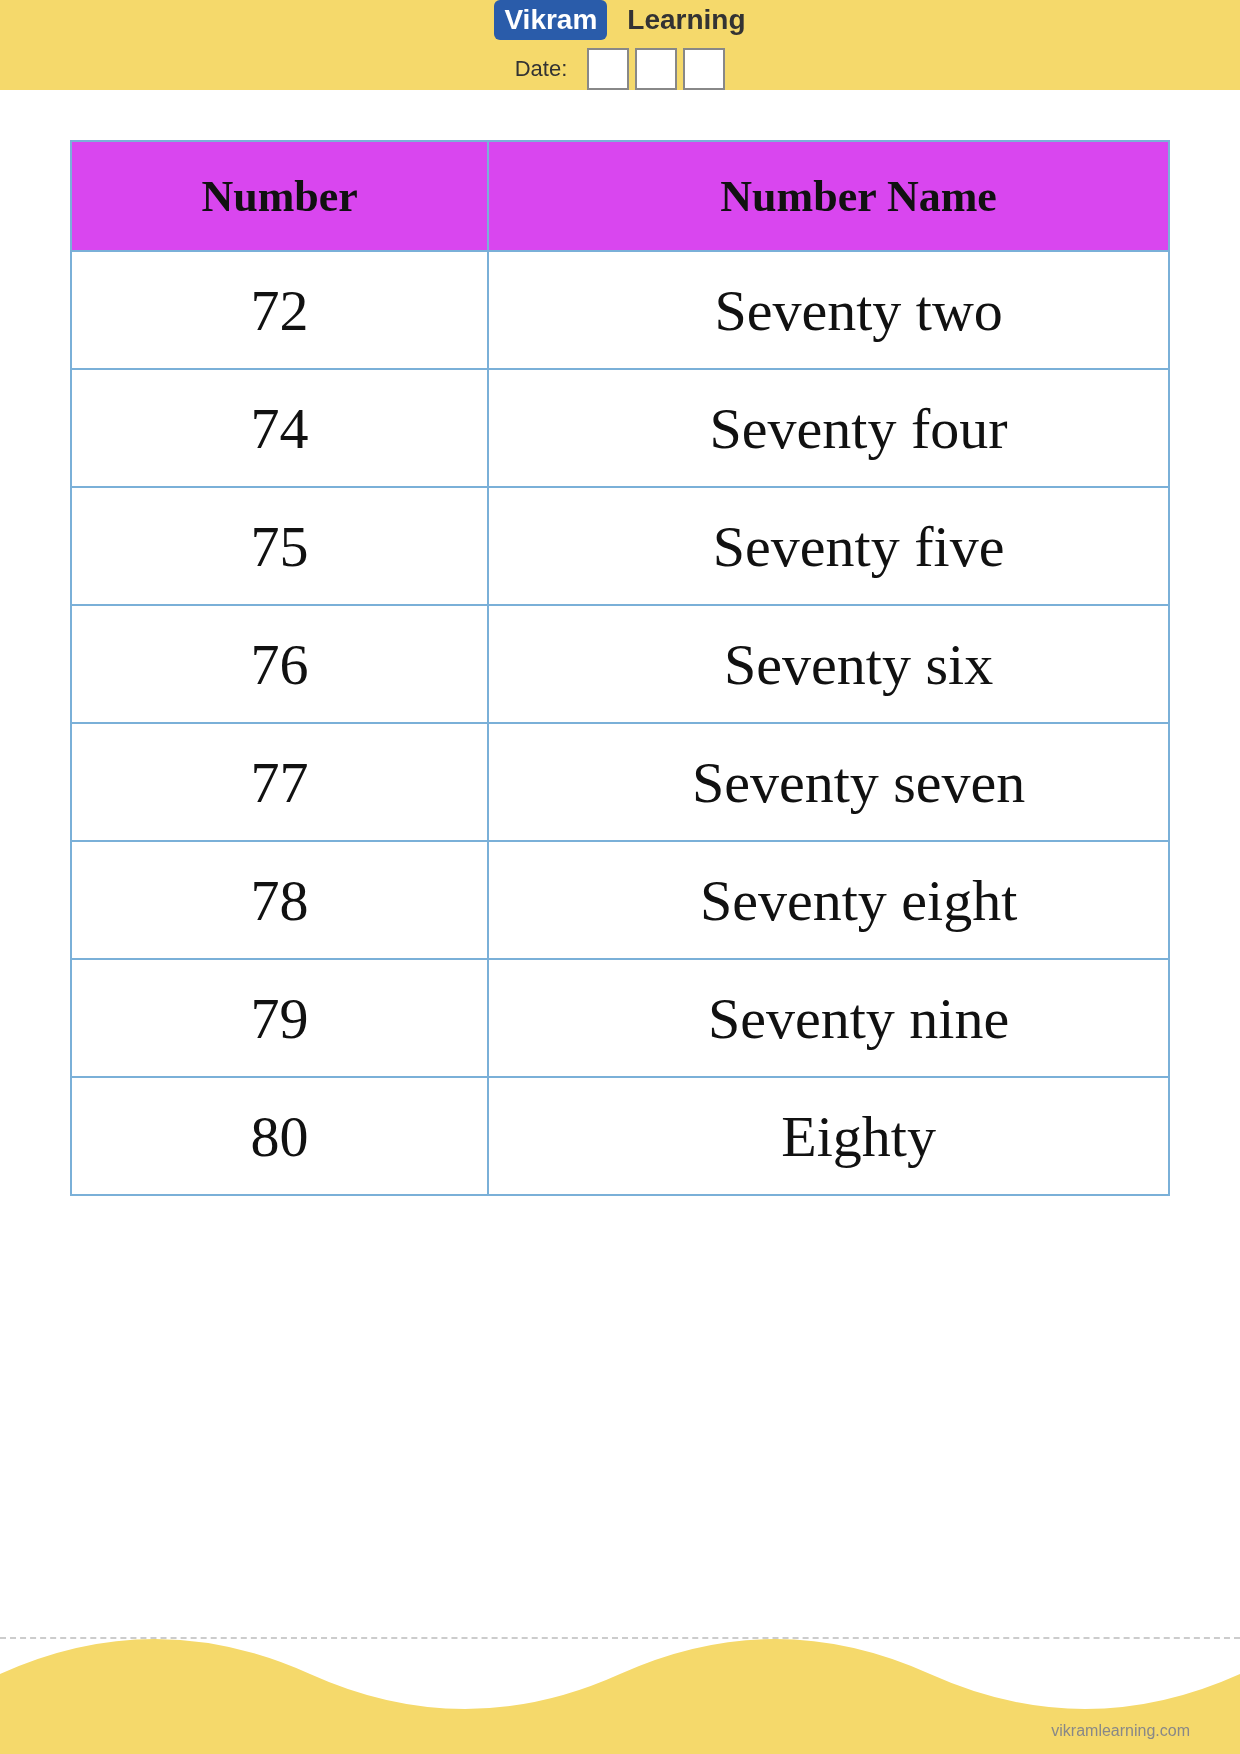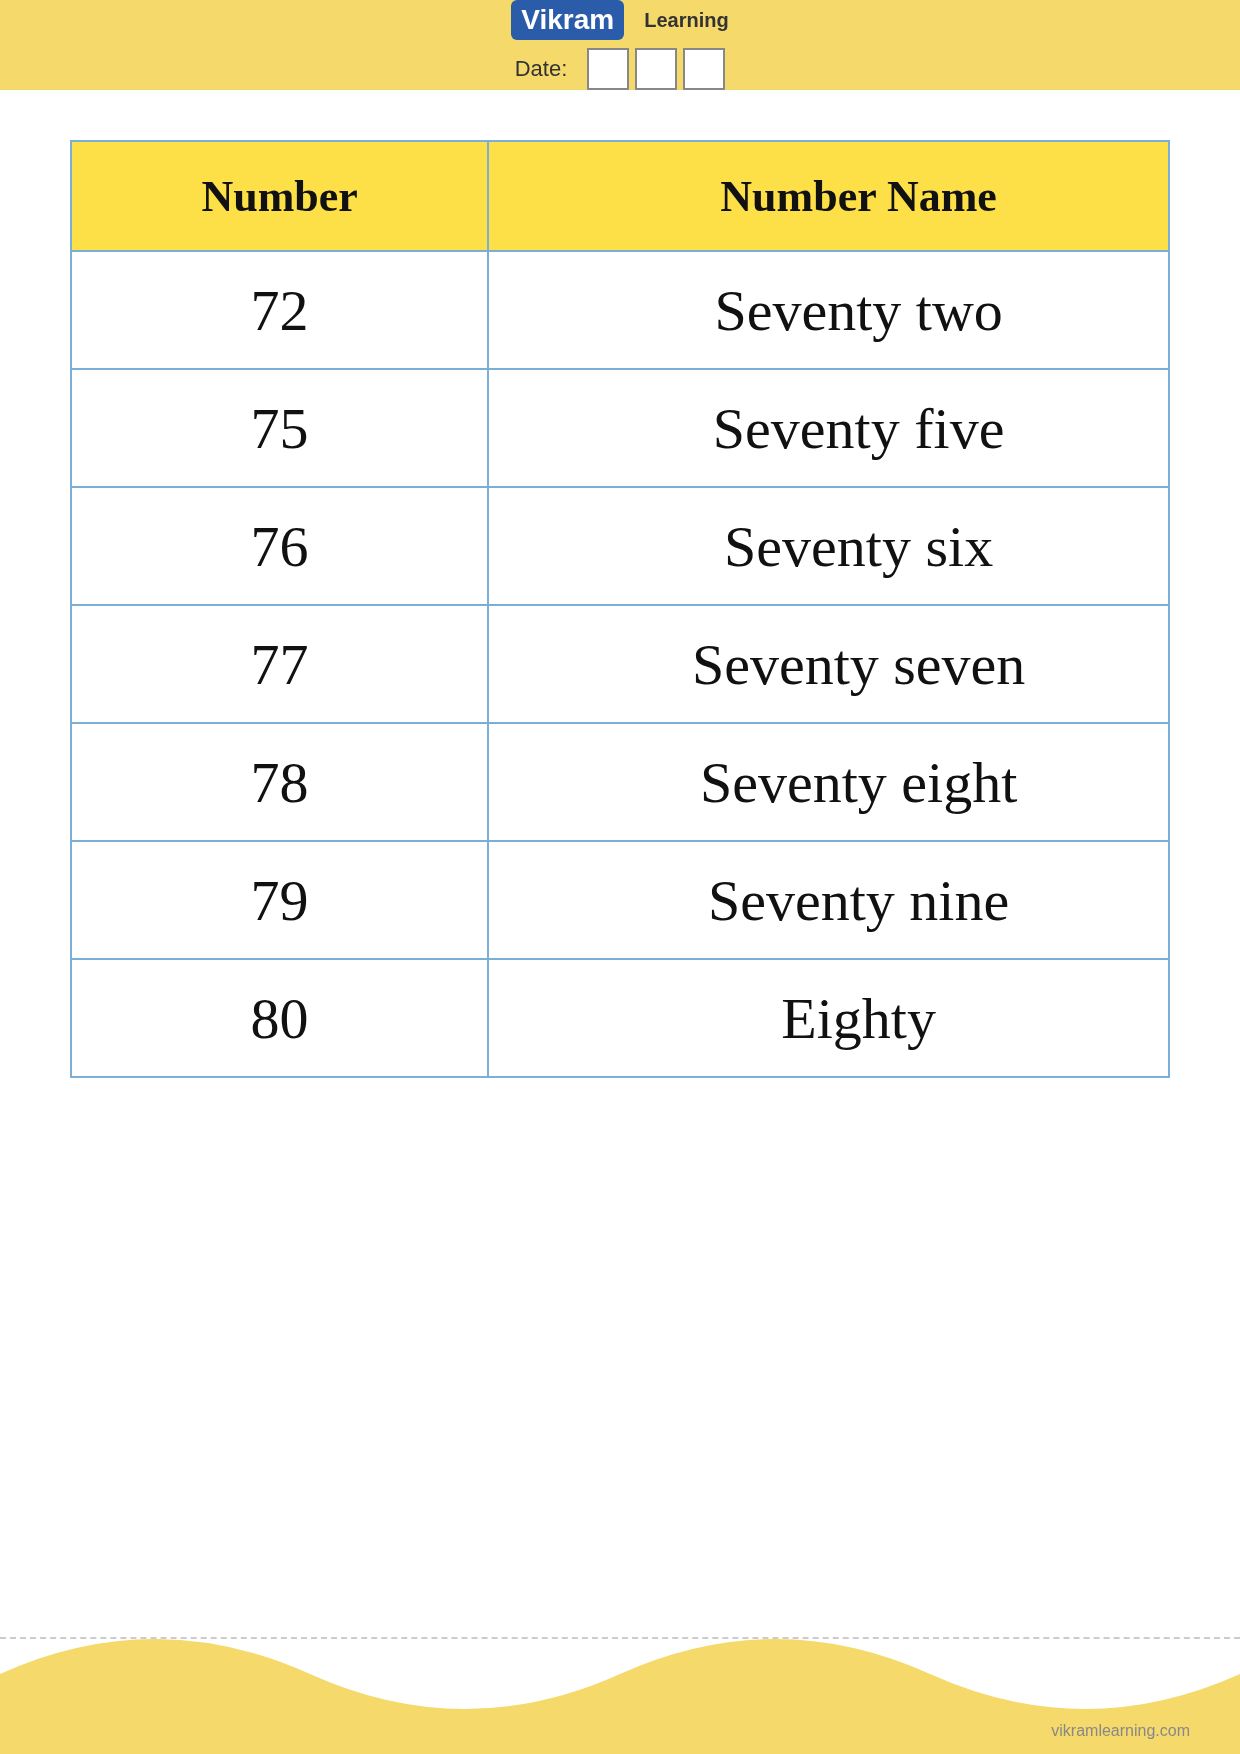--- a/index.html
+++ b/index.html
@@ -38,21 +38,21 @@
       background-color: #2a5caa;
       color: #ffffff;
       font-weight: bold;
       font-size: 28px;
       padding: 4px 10px;
       border-radius: 6px;
       font-family: Arial, sans-serif;
     }
 
     .logo-learning {
-      font-size: 20px;
+      font-size: 28px;
       color: #333333;
       font-family: Arial, sans-serif;
       font-weight: bold;
       margin-left: 20px;
     }
 
     .date-area {
       display: flex;
       align-items: center;
       gap: 20px;
@@ -102,21 +102,21 @@
       text-align: center;
       padding: 0;
       height: 118px;
     }
 
     .number-table th {
       font-size: 44px;
       font-weight: bold;
       color: #111111;
       font-family: 'Comic Sans MS', cursive;
-      background-color: #fde047;
+      background-color: #d946ef;
       height: 110px;
     }
 
     .number-table td {
       font-size: 58px;
       color: #111111;
       font-family: 'Comic Sans MS', cursive;
     }
 
     .col-number {
@@ -196,20 +196,24 @@
         <th class="col-number">Number</th>
         <th class="col-name">Number Name</th>
       </tr>
     </thead>
     <tbody id="table-body">
         <tr>
           <td class="col-number col-number-data">72</td>
           <td class="col-name col-name-data">Seventy two</td>
         </tr>
         <tr>
+          <td class="col-number col-number-data">74</td>
+          <td class="col-name col-name-data">Seventy four</td>
+        </tr>
+        <tr>
           <td class="col-number col-number-data">75</td>
           <td class="col-name col-name-data">Seventy five</td>
         </tr>
         <tr>
           <td class="col-number col-number-data">76</td>
           <td class="col-name col-name-data">Seventy six</td>
         </tr>
         <tr>
           <td class="col-number col-number-data">77</td>
           <td class="col-name col-name-data">Seventy seven</td>

